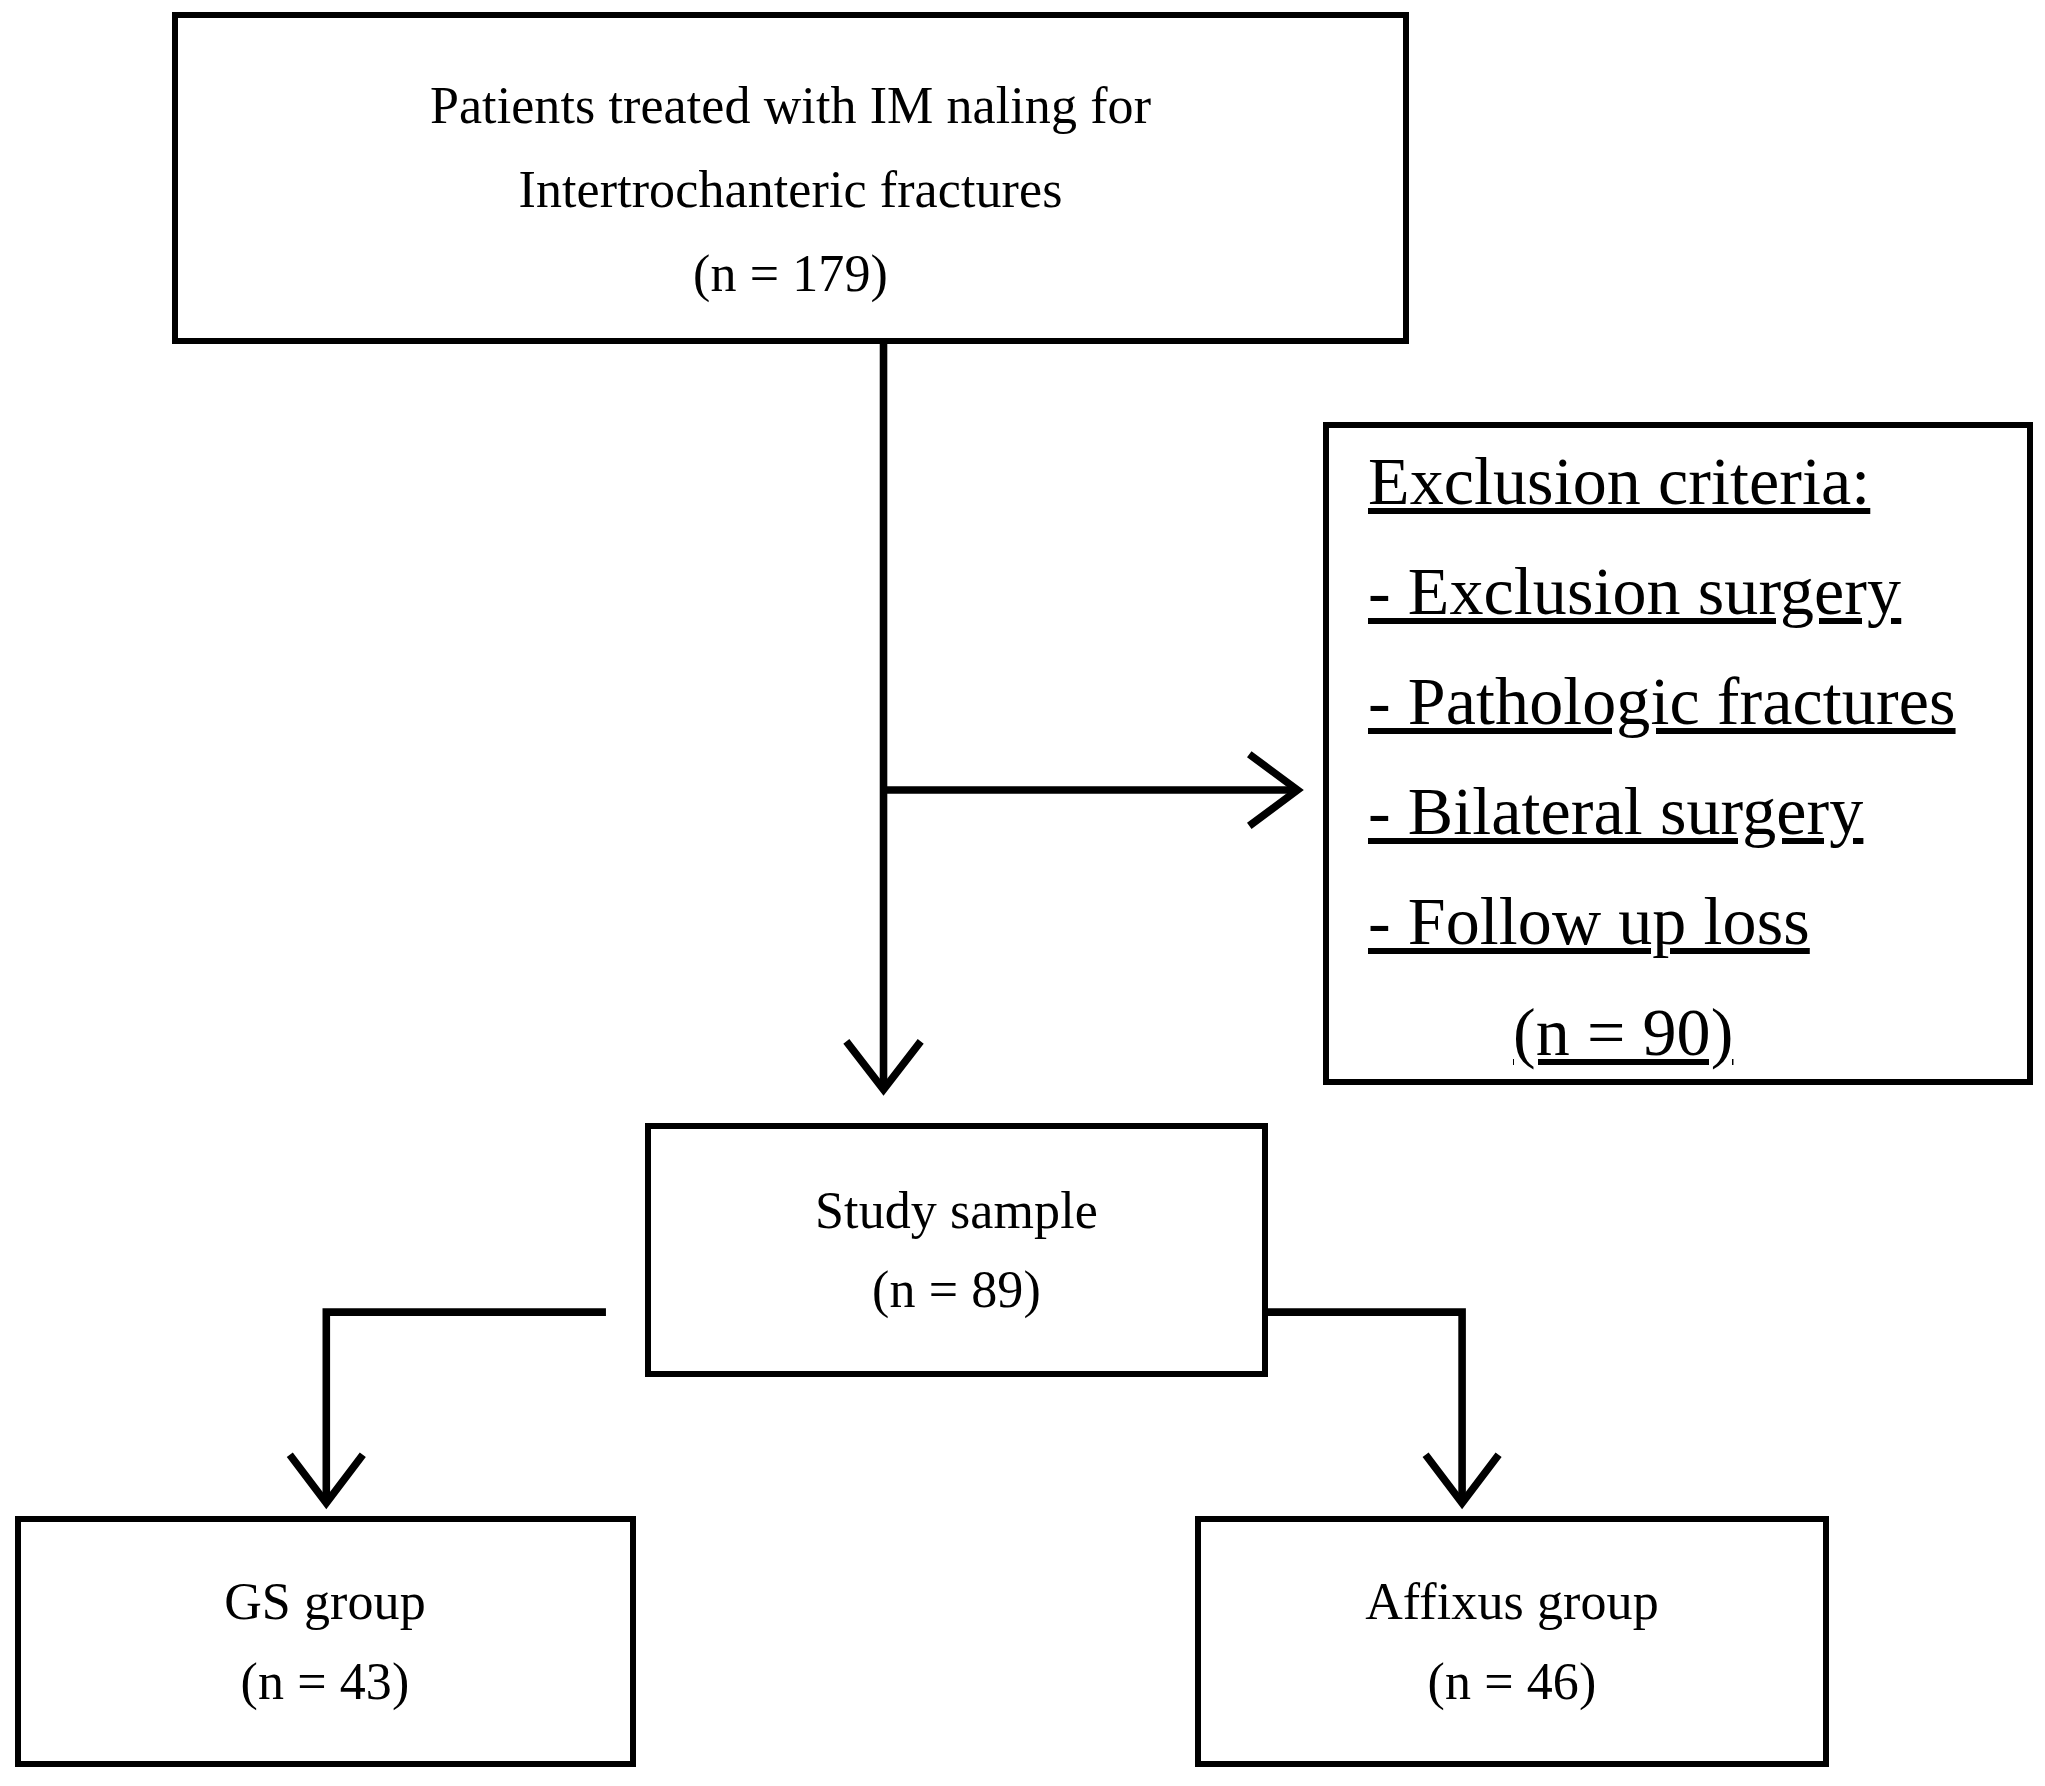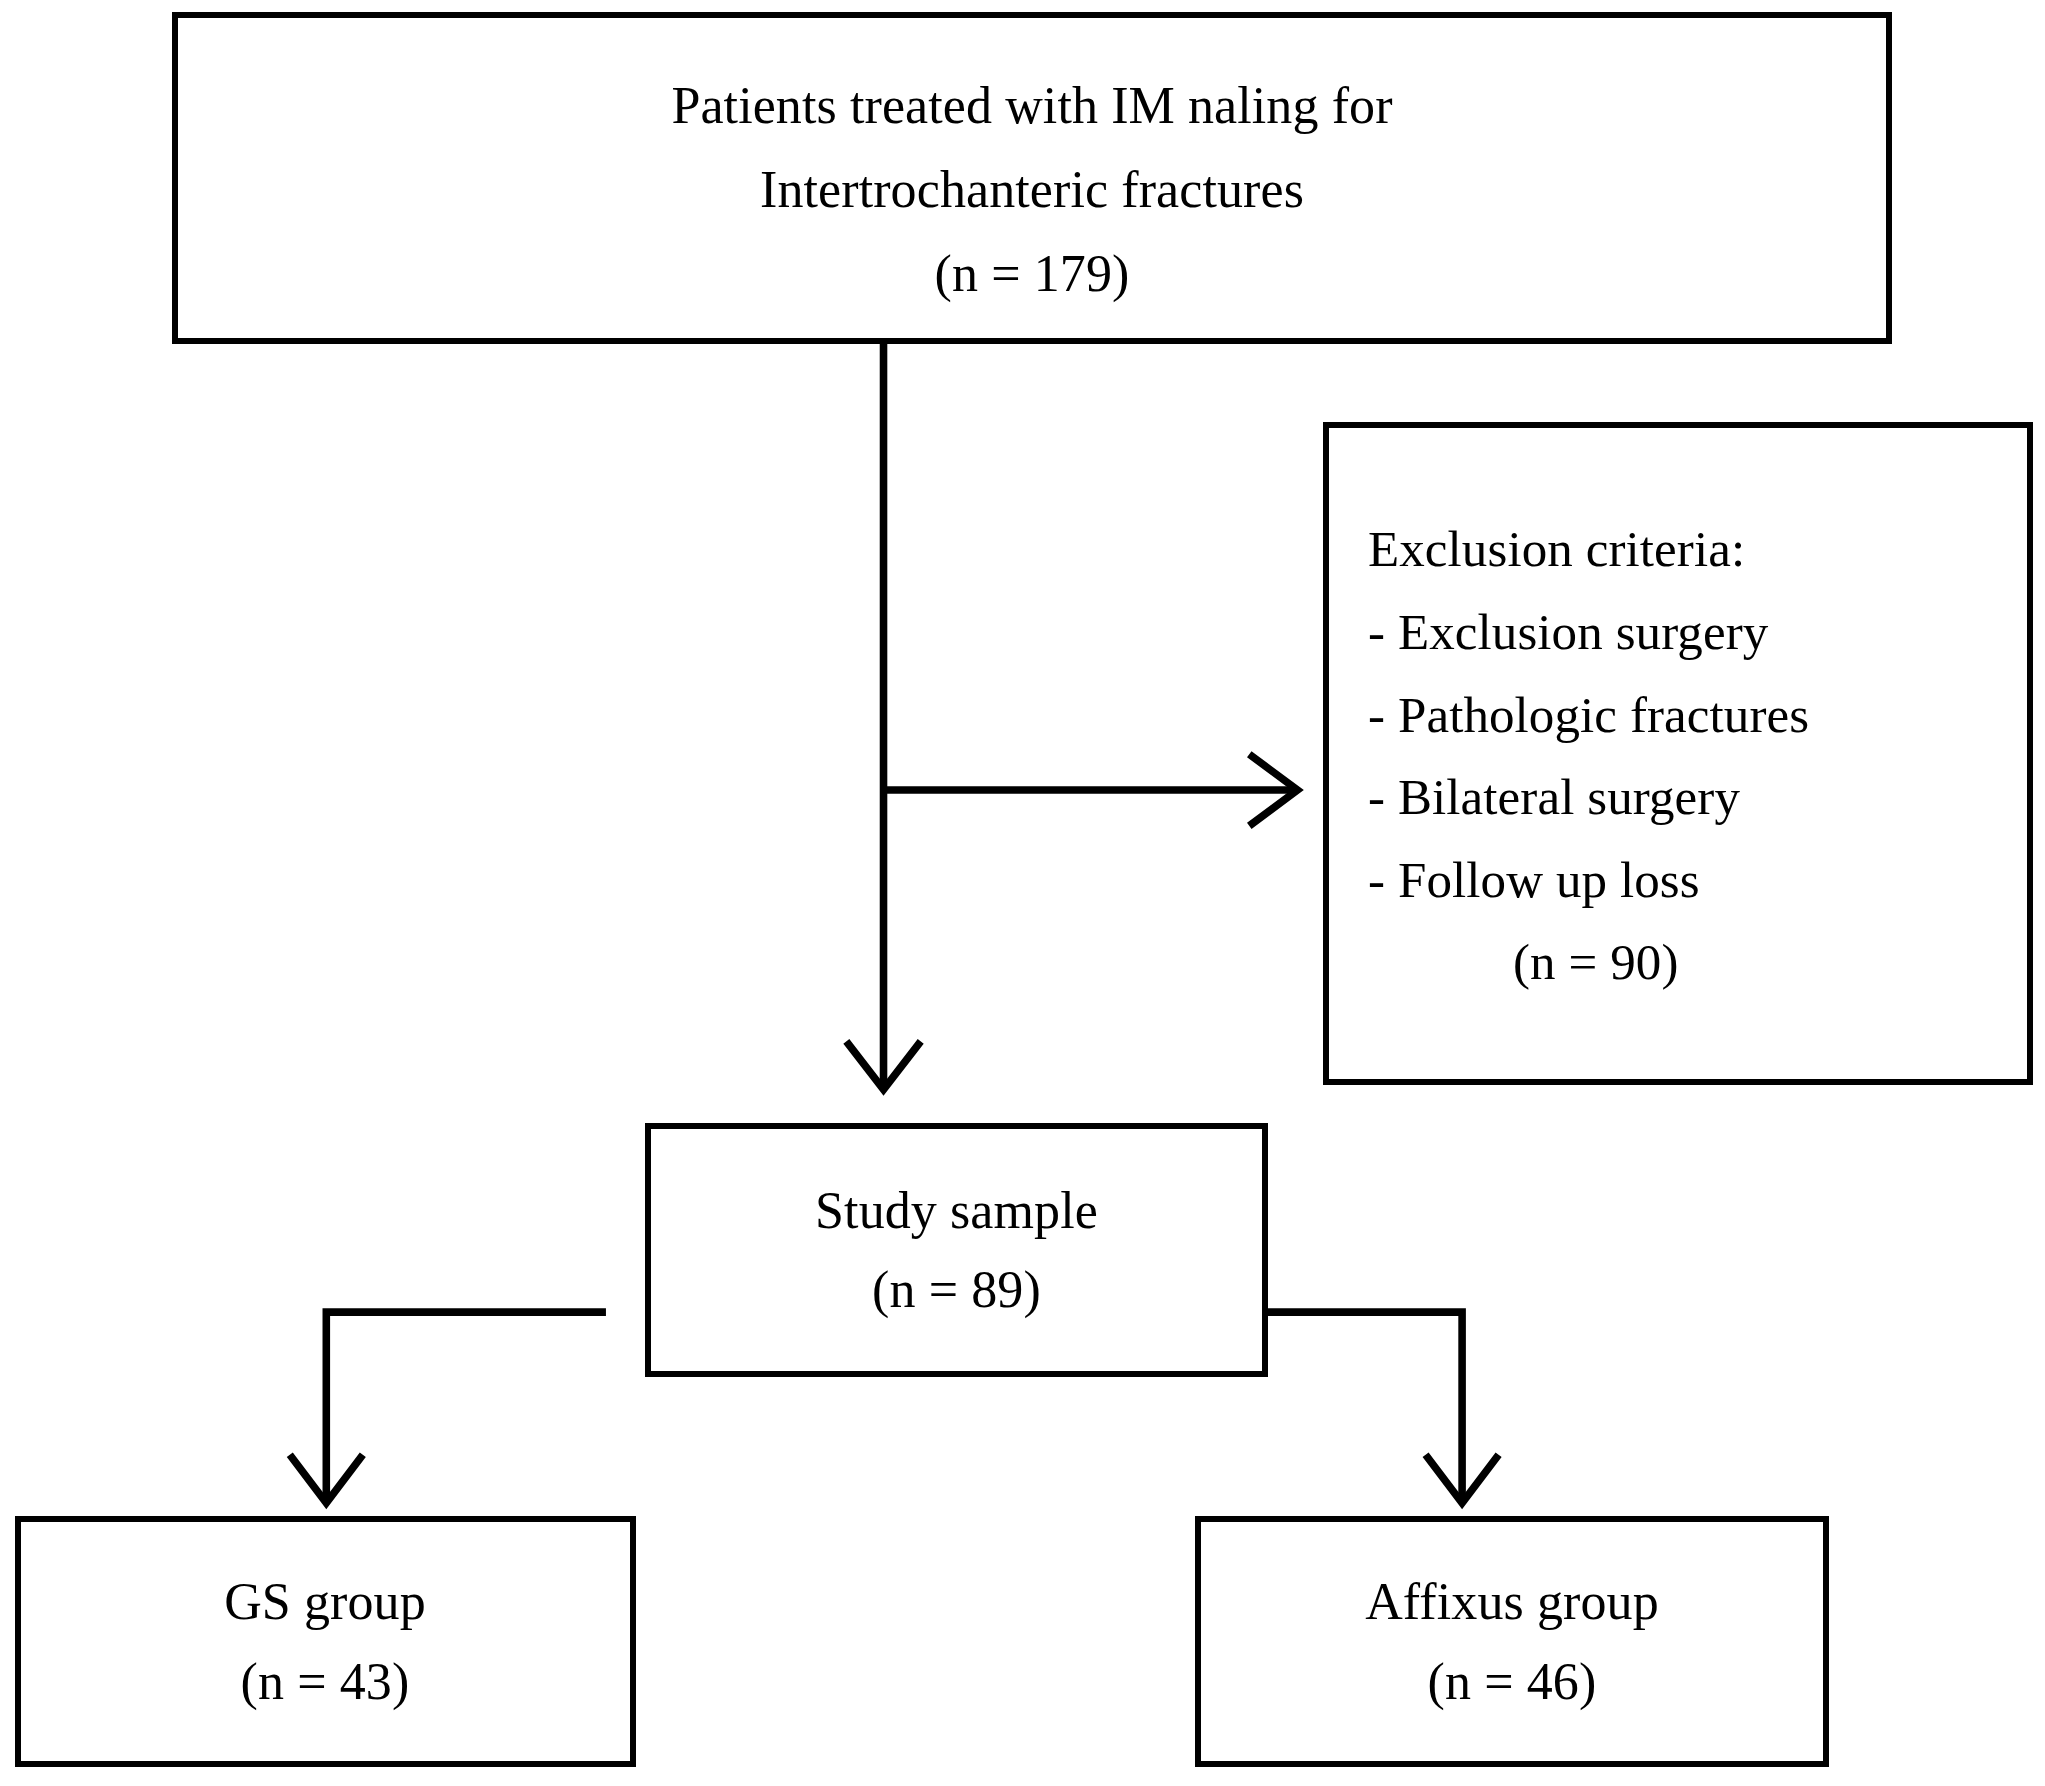--- a/index.html
+++ b/index.html
@@ -38,31 +38,31 @@
     display: block;
     white-space: pre;
     line-height: 1.52;
     font-size: 52px;
     letter-spacing: 0.1px;
   }
 
   
   #node-enrolled {
     left: 172px;  top: 12.4px;
-    width: 1720px; height: 332px;
+    width: 1237px; height: 332px;
     padding-top: 23.4px;
   }
   #node-enrolled .node-line { line-height: 1.62; }
 
   #node-exclusion {
     left: 1323px; top: 422px;
     width: 710px; height: 663px;
     padding: 23.4px 0 18px 39px;
   }
-  #node-exclusion .node-line { font-size: 51px; line-height: 1.62; }
+  #node-exclusion .node-line { font-size: 68px; line-height: 1.62; text-decoration: underline; }
   #node-exclusion .node-line.indented { padding-left: 145px; text-align: center; }
 
   #node-study-sample {
     left: 606px; top: 1123px;
     width: 623px; height: 254px; margin-left: 39px;
   }
 
   #node-gs-group {
     left: 14.5px; top: 1516px;
     width: 621px; height: 251px; align-items: center;

